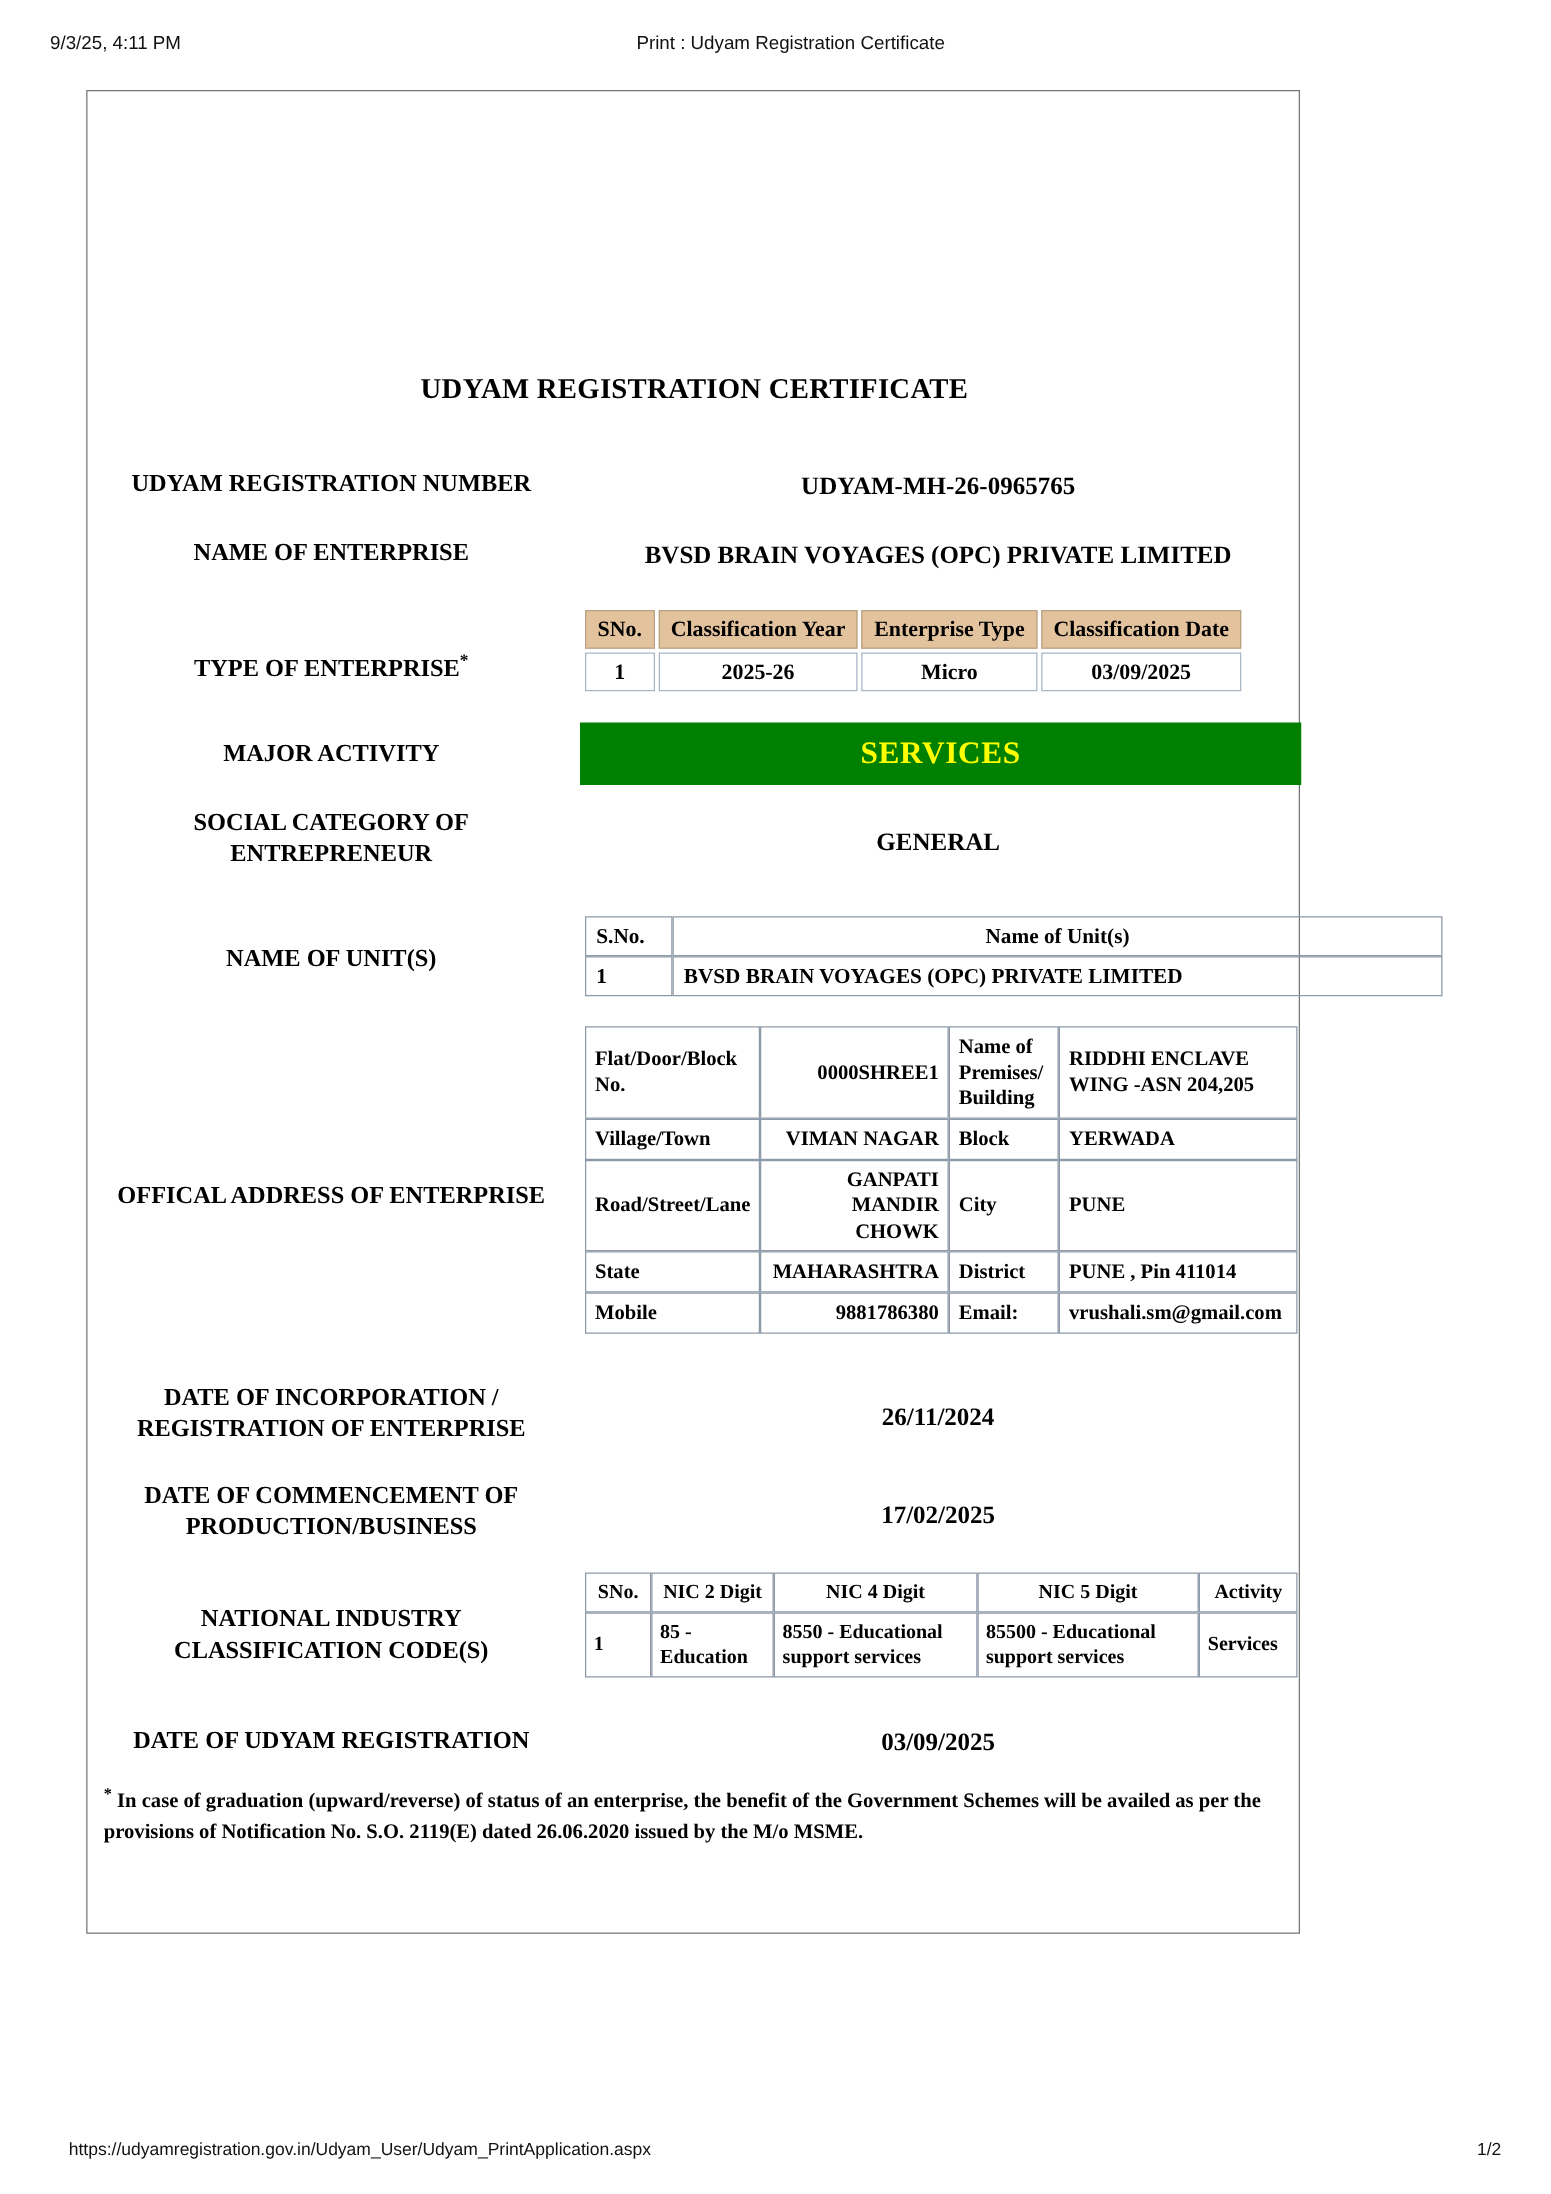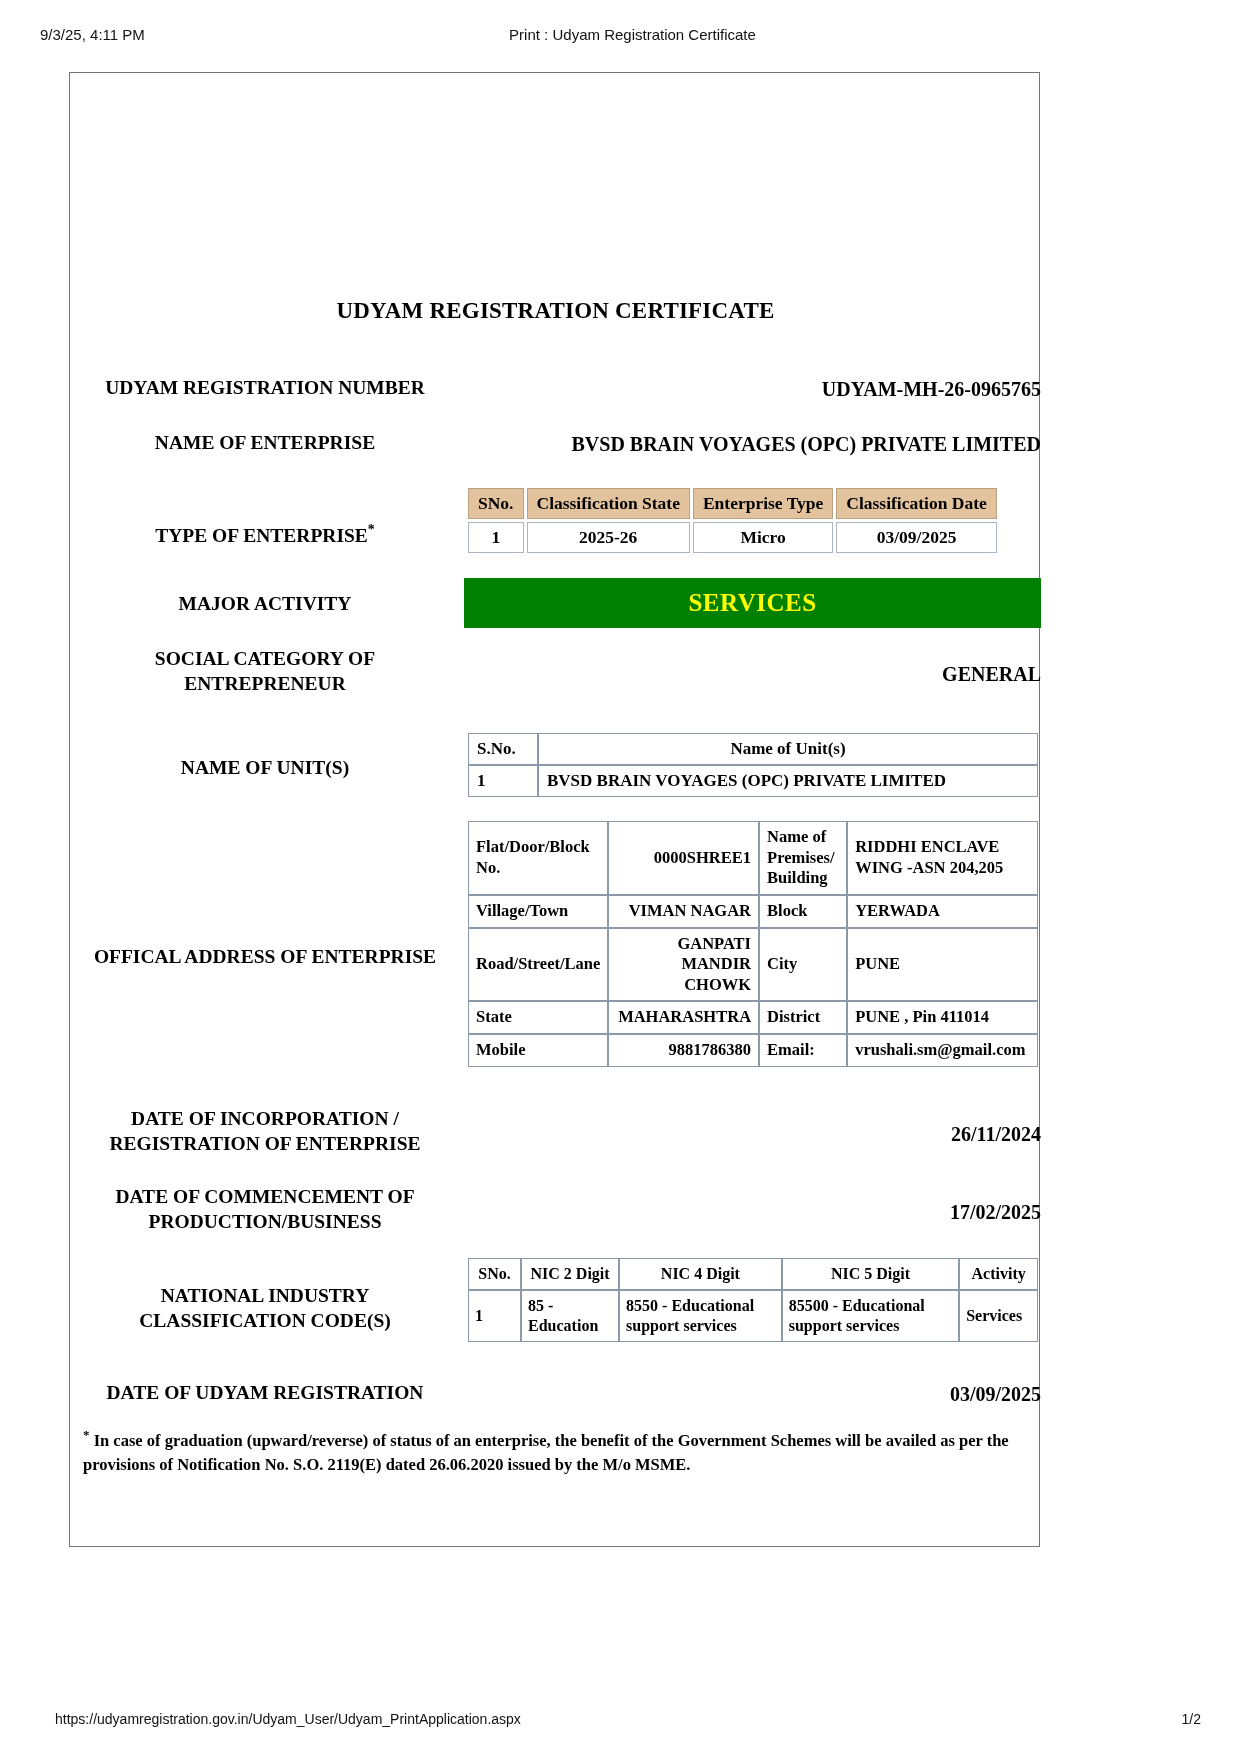--- a/index.html
+++ b/index.html
@@ -102,21 +102,21 @@
     width: 390px;
     text-align: center;
     font-size: 19.5px;
     font-weight: bold;
     line-height: 1.28;
   }
   .val {
     position: absolute;
     left: 390px;
     width: 581px;
-    text-align: right;
+    text-align: center;
     font-size: 20px;
     font-weight: bold;
     line-height: 1.3;
   }
   .sup-star {
     font-size: 14px;
     vertical-align: super;
     font-weight: bold;
   }
 
@@ -171,21 +171,21 @@
     display: flex;
     align-items: center;
     justify-content: center;
     letter-spacing: 0.5px;
   }
 
   
   #unit-table {
     left: 398px;
     top: 660px;
-    width: 570px;
+    width: 686px;
   }
   #unit-table td {
     border: 1px solid #8c99a8;
     font-size: 17px;
     padding: 5px 8px;
   }
   #unit-table .u-sno { width: 52px; text-align: left; }
   #unit-table .u-head { text-align: center; }
   #unit-table .u-name { text-align: left; }
 
@@ -269,21 +269,21 @@
   <div class="row" style="top:448px;">
     <div class="lbl">
       <span>TYPE OF ENTERPRISE</span><span class="sup-star">*</span>
     </div>
   </div>
 
   <table class="tbl" id="classification-table">
     <thead>
       <tr>
         <th>SNo.</th>
-        <th>Classification State</th>
+        <th>Classification Year</th>
         <th>Enterprise Type</th>
         <th>Classification Date</th>
       </tr>
     </thead>
     <tbody>
       <tr>
         <td>1</td>
         <td>2025-26</td>
         <td>Micro</td>
         <td>03/09/2025</td>

